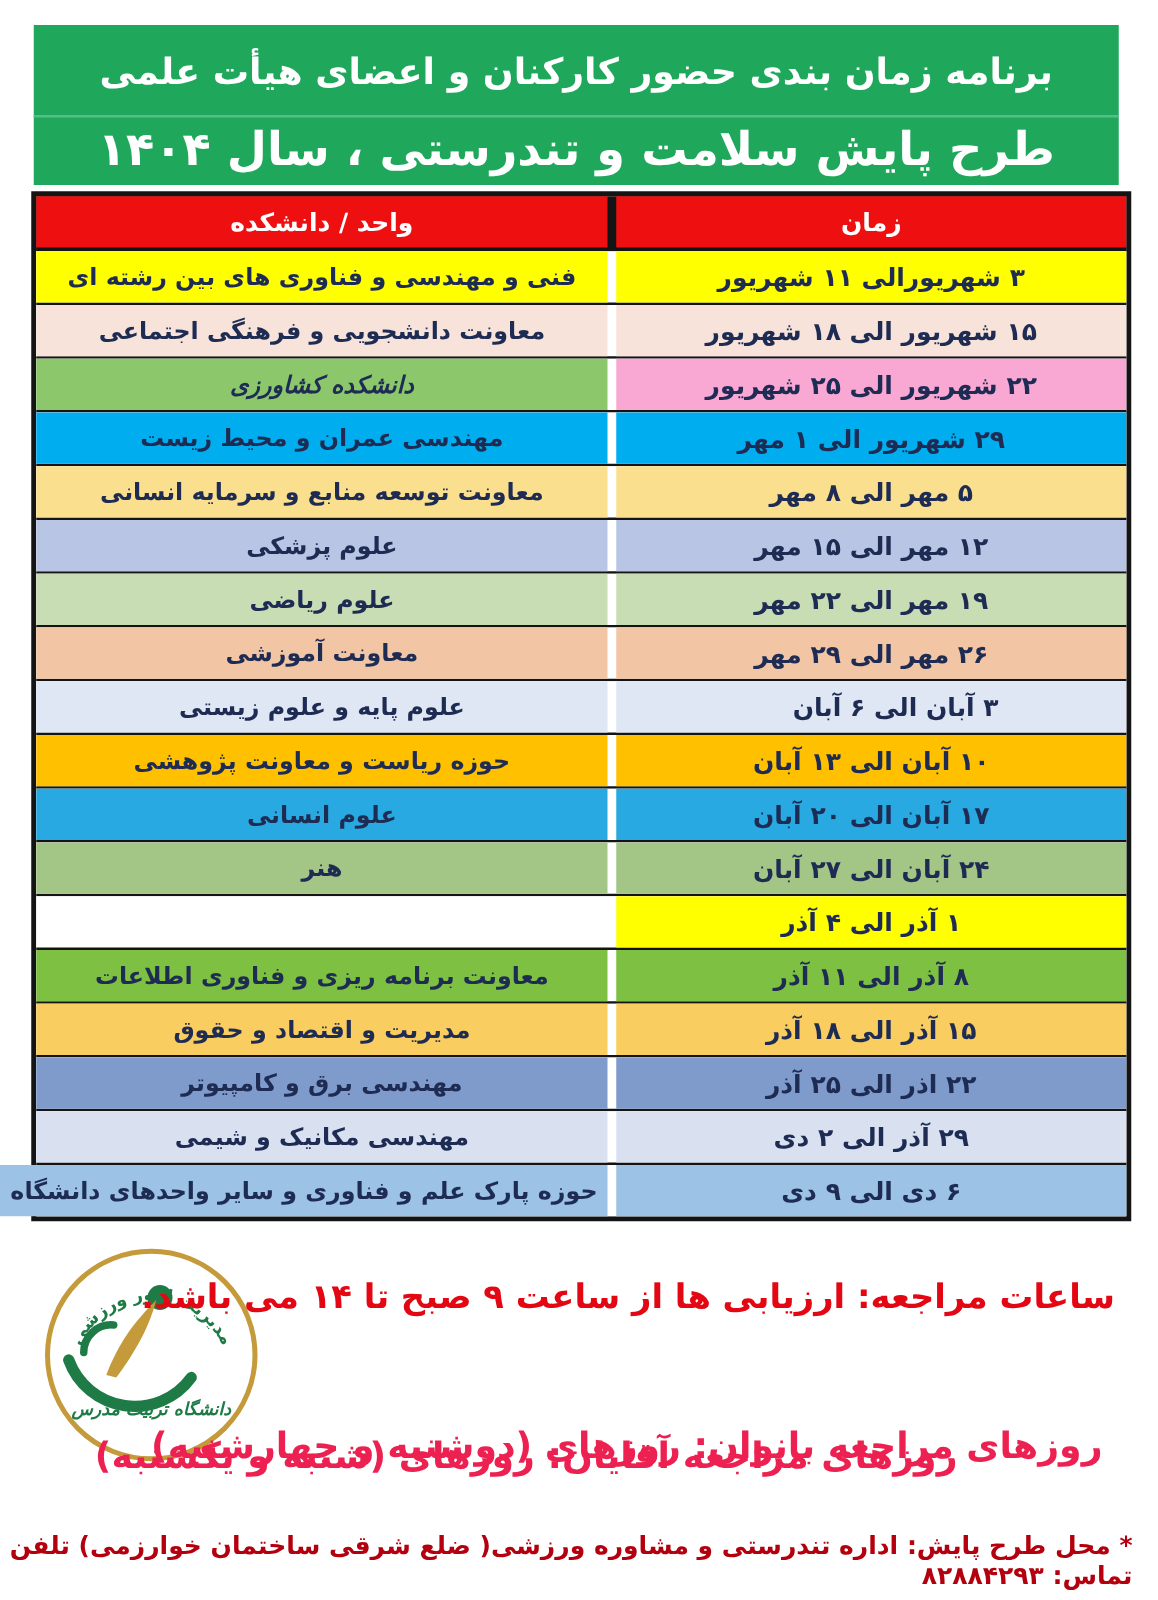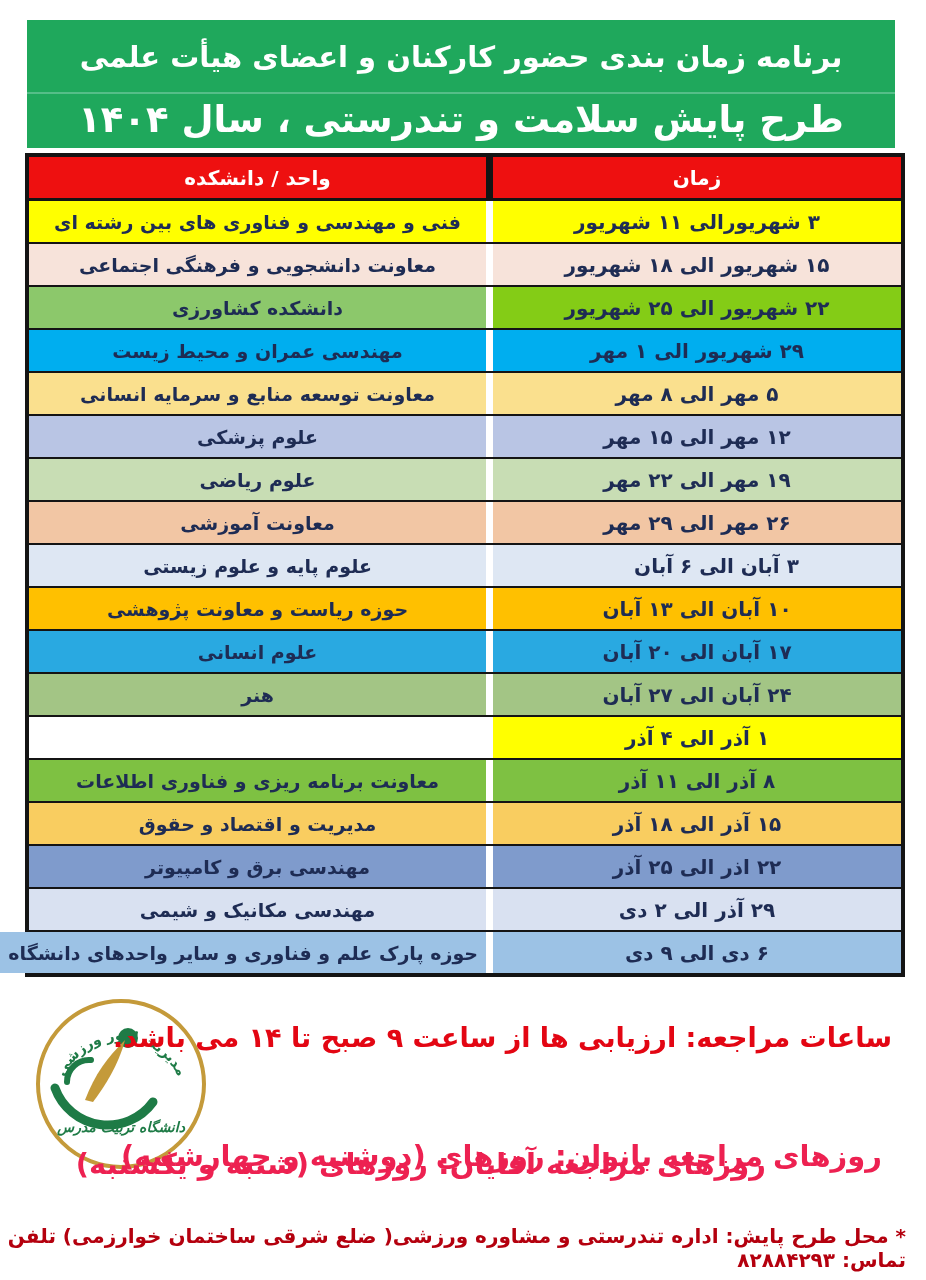--- a/index.html
+++ b/index.html
@@ -141,22 +141,22 @@
     <div id="tbody">
         <div class="trow">
           <div class="cell time-cell" style="background: rgb(255, 255, 0);">۳ شهریورالی ۱۱ شهریور</div>
           <div class="cell unit-cell" style="background: rgb(255, 255, 0);">فنی و مهندسی و فناوری های بین رشته ای</div>
         </div>
         <div class="trow">
           <div class="cell time-cell" style="background: rgb(247, 227, 218);">۱۵ شهریور الی ۱۸ شهریور</div>
           <div class="cell unit-cell" style="background: rgb(247, 227, 218);">معاونت دانشجویی و فرهنگی اجتماعی</div>
         </div>
         <div class="trow">
-          <div class="cell time-cell" style="background: #84cc16;">۲۲ شهریور الی ۲۵ شهریور</div>
-          <div class="cell unit-cell" style="background: rgb(140, 200, 107);">دانشکده کشاورزی</div>
+          <div class="cell time-cell" style="background: #f9a8d4;">۲۲ شهریور الی ۲۵ شهریور</div>
+          <div class="cell unit-cell" style="background: rgb(140, 200, 107); font-style: italic;">دانشکده کشاورزی</div>
         </div>
         <div class="trow">
           <div class="cell time-cell" style="background: rgb(0, 174, 239);">۲۹ شهریور الی ۱ مهر</div>
           <div class="cell unit-cell" style="background: rgb(0, 174, 239);">مهندسی عمران و محیط زیست</div>
         </div>
         <div class="trow">
           <div class="cell time-cell" style="background: rgb(250, 224, 142);">۵ مهر الی ۸ مهر</div>
           <div class="cell unit-cell" style="background: rgb(250, 224, 142);">معاونت توسعه منابع و سرمایه انسانی</div>
         </div>
         <div class="trow">

